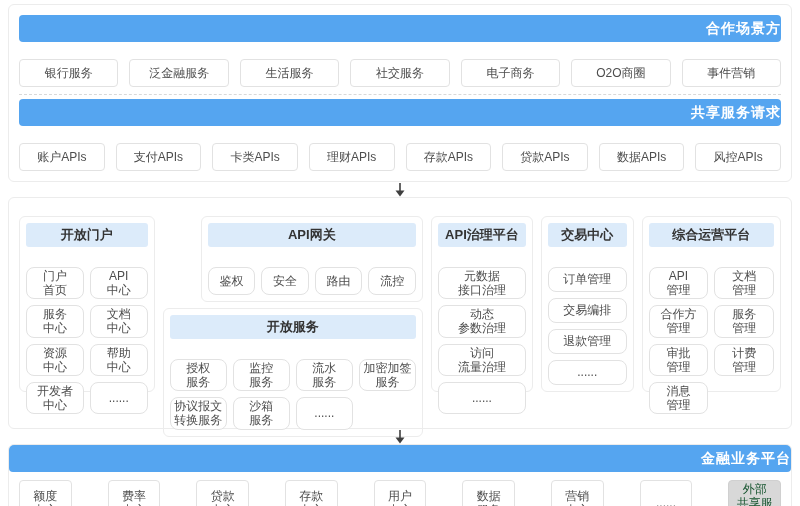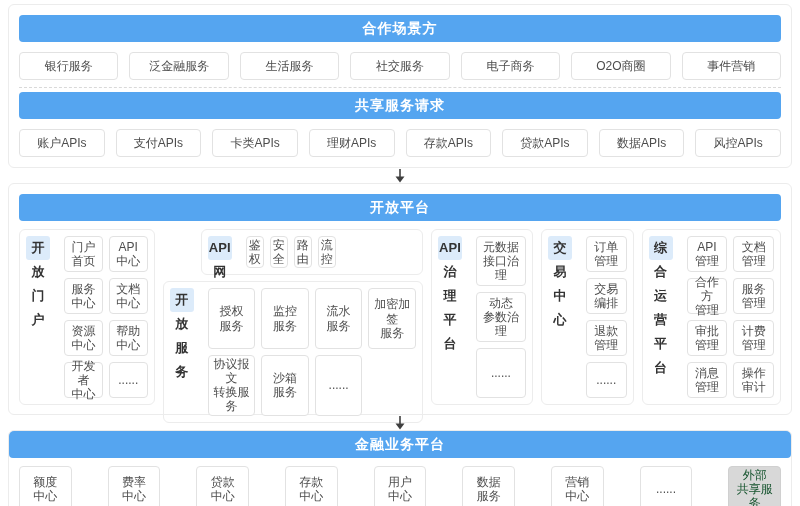--- a/index.html
+++ b/index.html
@@ -16,29 +16,29 @@
     border-radius: 6px;
     background: #fff;
   }
   .card.padded { padding: 10px; }
 
   .bar {
     background: #55a5f0;
     color: #ffffff;
     font-size: 14px;
     font-weight: bold;
-    text-align: center;
+    text-align: right;
     height: 27px;
     line-height: 27px;
     border-radius: 4px;
     letter-spacing: 1px;
   }
   .bar.flush { border-radius: 5px 5px 4px 4px; }
 
-  .row { display: flex; gap: 11px; margin-top: 10px; }
+  .row { display: flex; gap: 11px; margin-top: 17px; }
   .row .box { flex: 1; }
 
   .box {
     border: 1px solid #e2e2e2;
     border-radius: 4px;
     background: #fff;
     color: #4d4d4d;
     font-size: 12px;
     line-height: 1.18;
     display: flex;
@@ -55,39 +55,39 @@
 
   .arrow-zone { height: 15px; display: flex; align-items: center; justify-content: center; }
 
   
   .columns { display: flex; gap: 8px; margin-top: 8px; height: 176px; }
   .col {
     border: 1px solid #ececec;
     border-radius: 6px;
     padding: 6px;
     display: flex;
-    flex-direction: row;
-    gap: 14px;
+    flex-direction: column;
+    gap: 20px;
   }
   .col-header {
     background: #dcebfa;
     border-radius: 3px;
     text-align: center;
     font-size: 13px;
     font-weight: bold;
     color: #333333;
     height: 24px;
     line-height: 24px;
     flex: 0 0 24px;
   }
   .grid { display: grid; gap: 6px; flex: 1; grid-auto-rows: 1fr; }
   .g1 { grid-template-columns: 1fr; }
   .g2 { grid-template-columns: 1fr 1fr; }
   .g4 { grid-template-columns: repeat(4, 1fr); }
-  .grid .box { min-height: 0; height: 100%; }
+  .grid .box { min-height: 0; height: 100%; border-radius: 8px; }
 
   .col-portal    { flex: 130 0 0; }
   .gw-stack      { flex: 278 0 0; display: flex; flex-direction: column; gap: 6px; }
   .col-gateway   { flex: 0 0 auto; margin-left: 38px; }
   .col-openservice { flex: 1; }
   .col-governance{ flex: 94 0 0; }
   .col-trade     { flex: 84 0 0; }
   .col-operation { flex: 134 0 0; }
 
   
@@ -126,21 +126,20 @@
   </div>
 
   <div class="arrow-zone">
     <svg width="12" height="14" viewBox="0 0 12 14">
       <line x1="6" y1="0" x2="6" y2="9" stroke="#3f3f3f" stroke-width="1.6"></line>
       <path d="M1.5 7.5 L6 13.5 L10.5 7.5 Z" fill="#3f3f3f"></path>
     </svg>
   </div>
 
   <div class="card padded" style="height:232px">
-    <div class="bar">开放平台</div>
     <div class="columns">
 
       <div class="col col-portal">
         <div class="col-header">开放门户</div>
         <div class="grid g2">
             <div class="box">门户
 首页</div>
             <div class="box">API
 中心</div>
             <div class="box">服务
@@ -187,20 +186,22 @@
         </div>
       </div>
 
       <div class="col col-governance">
         <div class="col-header">API治理平台</div>
         <div class="grid g1">
             <div class="box">元数据
 接口治理</div>
             <div class="box">动态
 参数治理</div>
+            <div class="box">访问
+流量治理</div>
             <div class="box">......</div>
           </div>
       </div>
 
       <div class="col col-trade">
         <div class="col-header">交易中心</div>
         <div class="grid g1">
             <div class="box">订单管理</div>
             <div class="box">交易编排</div>
             <div class="box">退款管理</div>
@@ -218,22 +219,20 @@
             <div class="box">合作方
 管理</div>
             <div class="box">服务
 管理</div>
             <div class="box">审批
 管理</div>
             <div class="box">计费
 管理</div>
             <div class="box">消息
 管理</div>
-            <div class="box">操作
-审计</div>
           </div>
       </div>
 
     </div>
   </div>
 
   <div class="arrow-zone">
     <svg width="12" height="14" viewBox="0 0 12 14">
       <line x1="6" y1="0" x2="6" y2="9" stroke="#3f3f3f" stroke-width="1.6"></line>
       <path d="M1.5 7.5 L6 13.5 L10.5 7.5 Z" fill="#3f3f3f"></path>

